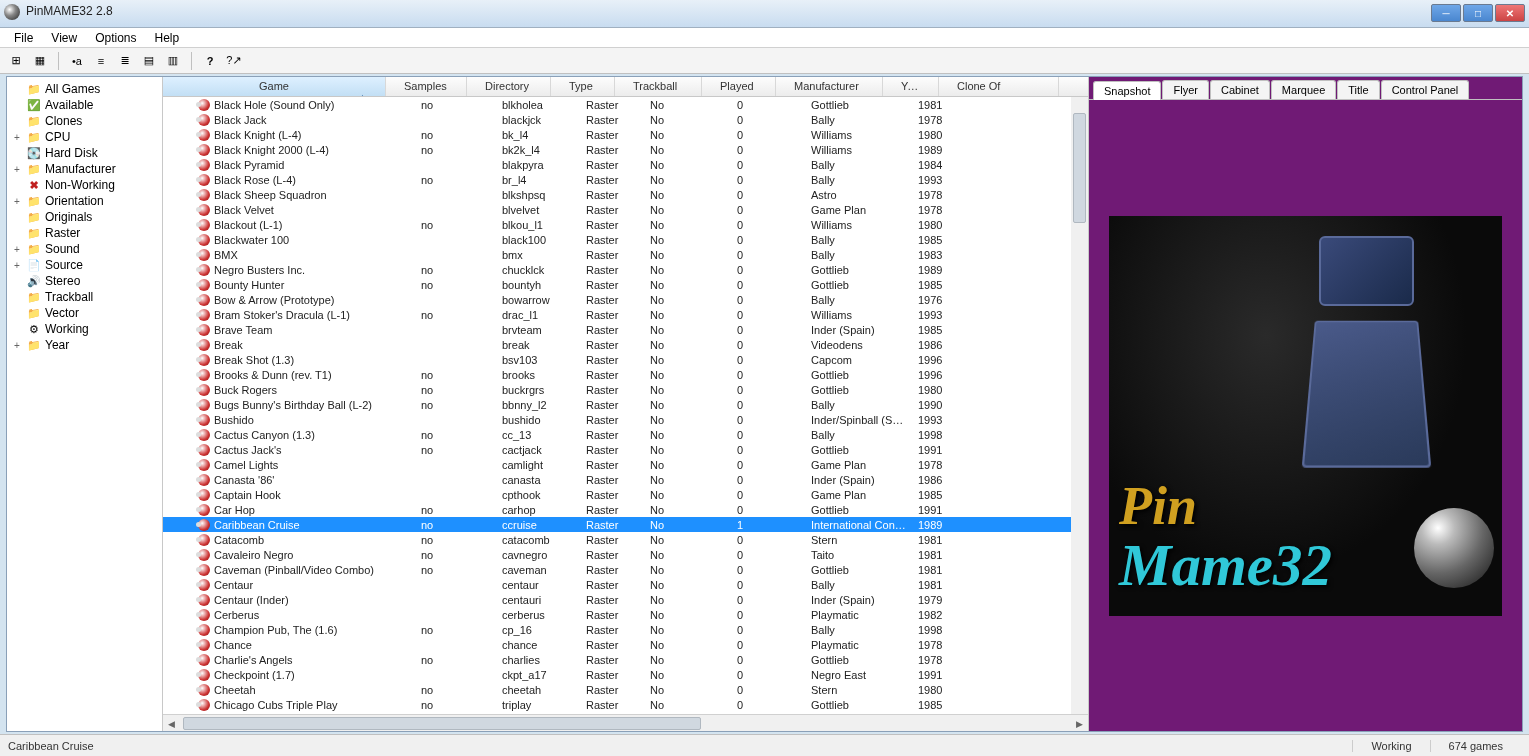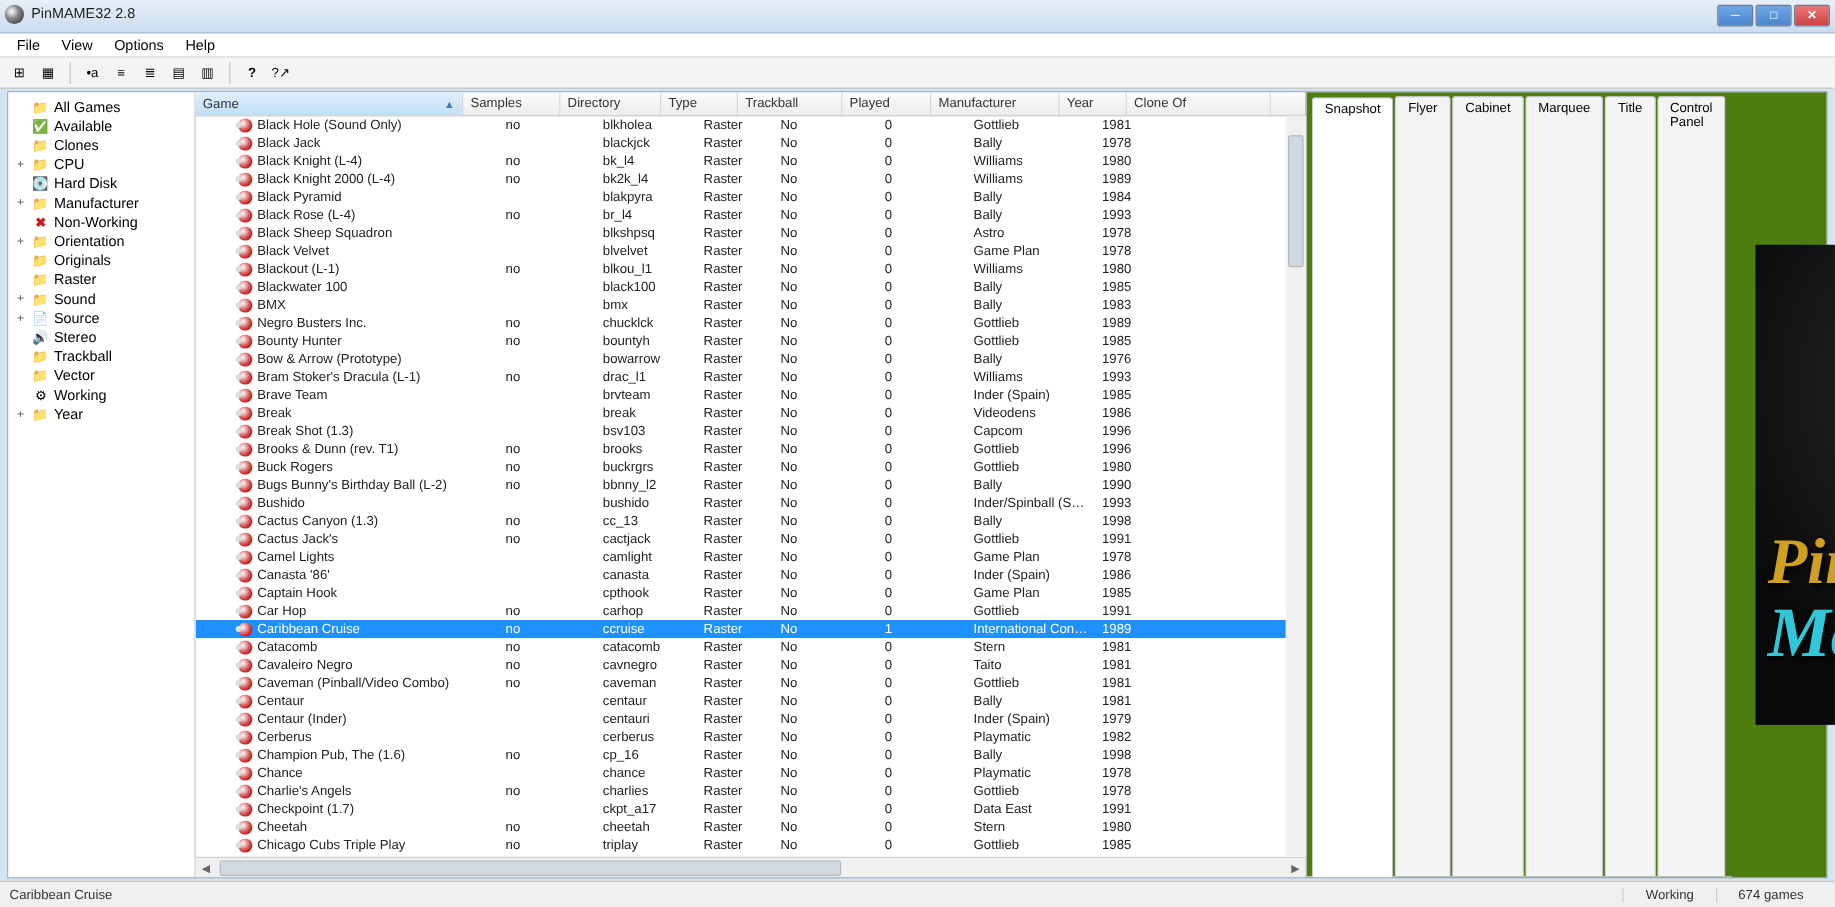--- a/index.html
+++ b/index.html
@@ -95,45 +95,46 @@
 }
 .list-header {
   height:20px;
   background:linear-gradient(#fdfdfd,#ececec);
   border-bottom:1px solid #c8c8c8;
   display:flex;
   flex-shrink:0;
 }
 .list-header .col {
   border-right:1px solid #d8d8d8;
-  padding:3px 6px;
+  padding:3px 18px;
   color:#333;
   font-size:11px;
   overflow:hidden; text-overflow:ellipsis; white-space:nowrap;
   cursor:pointer;
+  flex-direction:column;
 }
 .list-header .col.sorted { background:linear-gradient(#def0ff,#c2dff5); display:flex; align-items:center; }
 .sort-arrow { margin-left:auto; color:#4a7aad; font-size:9px; }
 .list-body { flex:1; overflow-y:auto; overflow-x:auto; position:relative; }
 .row { display:flex; height:15px; align-items:center; color:#222;justify-content:flex-end; }
 .row .cell { padding:0 6px; overflow:hidden; white-space:nowrap; text-overflow:ellipsis; font-size:11px; }
 .row .game-cell { display:flex; align-items:center; gap:4px; }
 .row .gicon { width:12px; height:12px; border-radius:50%; background:radial-gradient(circle at 35% 35%,#fff,#c33 60%,#811); flex-shrink:0; position:relative; }
 .row .gicon::after{content:"";position:absolute;left:-2px;top:3px;width:5px;height:5px;border-radius:50%;background:#ddd;}
 .row.selected { background:#1e90ff; color:#fff; }
 .hscroll { height:17px; border-top:1px solid #d0d0d0; background:#f0f0f0; position:relative; flex-shrink:0;}
 .hscroll .thumb { position:absolute; left:20px; top:2px; height:13px; width:56%; background:#d0d8e0; border:1px solid #b0b8c0; border-radius:2px;}
 .hscroll .arrL,.hscroll .arrR{position:absolute;top:0;width:17px;height:17px;display:flex;align-items:center;justify-content:center;color:#666;font-size:9px;}
 .hscroll .arrL{left:0;} .hscroll .arrR{right:0;}
 
 .right-pane {
   width:434px;
   border-left:1px solid #c8c8c8;
-  display:flex; flex-direction:row;
-  background:#4d7c0f;
+  display:flex; flex-direction:column;
+  background:#701a75;
 }
 .tabs { display:flex; padding:3px 4px 0 4px; gap:0; border-bottom:1px solid #c0c0c0; }
 .tab {
   padding:3px 10px;
   border:1px solid #c0c0c0;
   border-bottom:none;
   background:#f4f4f4;
   font-size:11px;
   border-radius:3px 3px 0 0;
   margin-right:1px;
@@ -153,21 +154,21 @@
   background: radial-gradient(ellipse at 40% 30%, #2a2a2a 0%, #0a0a0a 60%);
 }
 .cabinet {
   position:absolute;
   left:200px; top:20px;
   width:130px; height:240px;
 }
 .cab-head{position:absolute;top:0;left:10px;width:95px;height:70px;background:linear-gradient(135deg,#3a4a7a,#1a2a4a);border:2px solid #5a6a9a;border-radius:6px;}
 .cab-body{position:absolute;top:70px;left:0;width:115px;height:160px;background:linear-gradient(160deg,#4a5a8a,#2a3a5a);border:2px solid #5a6a9a;transform:perspective(300px) rotateX(25deg);border-radius:4px;}
 .logo-text {
-  position:absolute; left:10px; bottom:42px;
+  position:absolute; left:10px; bottom:16px;
   font-family: Georgia, serif;
   font-style:italic;
   font-weight:bold;
 }
 .logo-pin { color:#d0a020; font-size:54px; line-height:0.9; display:block; text-shadow:2px 2px 4px #000; }
 .logo-mame { color:#30c8d8; font-size:59px; font-style:italic; text-shadow:2px 2px 4px #000; }
 .logo-ball { position:absolute; right:8px; bottom:28px; width:80px; height:80px; border-radius:50%; background:radial-gradient(circle at 30% 25%, #fff 0%, #bbb 20%, #666 55%, #111 100%); }
 
 .statusbar {
   height:22px;
@@ -870,21 +871,21 @@
         <div class="row">
           <div class="cell c-game game-cell">
             <span class="gicon"></span>
             <span>Checkpoint (1.7)</span>
           </div>
           <div class="cell c-samples"></div>
           <div class="cell c-dir">ckpt_a17</div>
           <div class="cell c-type">Raster</div>
           <div class="cell c-track">No</div>
           <div class="cell c-played">0</div>
-          <div class="cell c-manuf">Data East</div>
+          <div class="cell c-manuf">Negro East</div>
           <div class="cell c-year">1991</div>
           <div class="cell c-clone"></div>
         </div>
         <div class="row">
           <div class="cell c-game game-cell">
             <span class="gicon"></span>
             <span>Cheetah</span>
           </div>
           <div class="cell c-samples">no</div>
           <div class="cell c-dir">cheetah</div>

